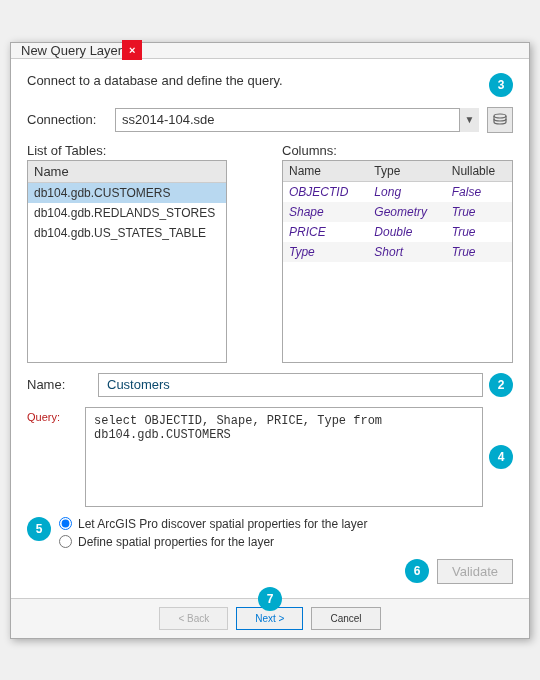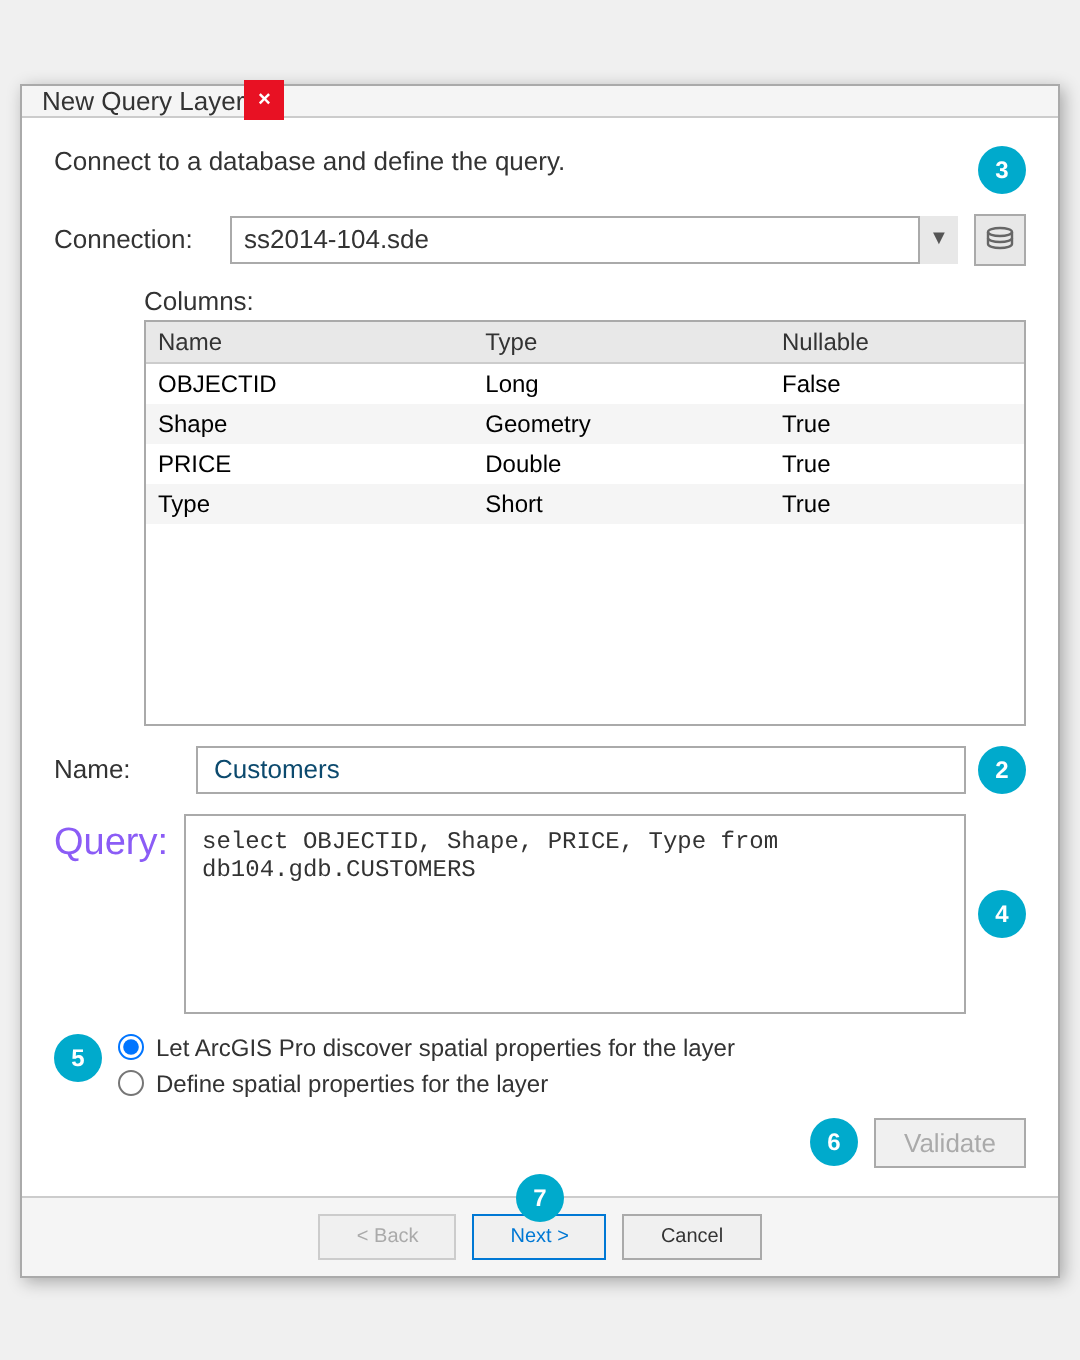--- a/index.html
+++ b/index.html
@@ -191,21 +191,22 @@
       color: #333;
     }
     .columns-table tbody tr {
       background: white;
     }
     .columns-table tbody tr:nth-child(even) {
       background: #f5f5f5;
     }
     .columns-table tbody td {
       padding: 3px 6px;
-      color: #000000;
+      color: #4c1d95;
+      font-style: italic;
     }
     .name-row {
       display: flex;
       align-items: center;
       gap: 21px;
     }
     .name-label {
       font-size: 13px;
       color: #333;
       min-width: 50px;
@@ -238,22 +239,22 @@
       justify-content: center;
       flex-shrink: 0;
       margin-left: 6px;
     }
     .query-row {
       display: flex;
       align-items: flex-start;
       gap: 8px;
     }
     .query-label {
-      font-size: 19px;
-      color: #8b5cf6;
+      font-size: 11px;
+      color: #b91c1c;
       min-width: 50px;
       padding-top: 4px;
     }
     .query-input-wrapper {
       flex: 1;
       position: relative;
       display: flex;
     }
     .query-textarea {
       flex: 1;
@@ -417,20 +418,29 @@
         <svg width="16" height="14" viewBox="0 0 16 14">
           <ellipse cx="8" cy="3" rx="6" ry="2" fill="none" stroke="#666" stroke-width="1.2"></ellipse>
           <path d="M2 3 v3 c0 1.1 2.7 2 6 2 s6-0.9 6-2 V3" fill="none" stroke="#666" stroke-width="1.2"></path>
           <path d="M2 6 v3 c0 1.1 2.7 2 6 2 s6-0.9 6-2 V6" fill="none" stroke="#666" stroke-width="1.2"></path>
         </svg>
       </button>
     </div>
 
     <div class="tables-columns-row">
 
+      <div class="tables-section">
+        <span class="section-label">List of Tables:</span>
+        <div class="list-container">
+          <div class="list-header">Name</div>
+          <div class="list-item selected">db104.gdb.CUSTOMERS</div>
+          <div class="list-item">db104.gdb.REDLANDS_STORES</div>
+          <div class="list-item">db104.gdb.US_STATES_TABLE</div>
+        </div>
+      </div>
 
       <div class="columns-section">
         <span class="section-label">Columns:</span>
         <div class="list-container">
           <table class="columns-table">
             <thead>
               <tr>
                 <th>Name</th>
                 <th>Type</th>
                 <th>Nullable</th>

